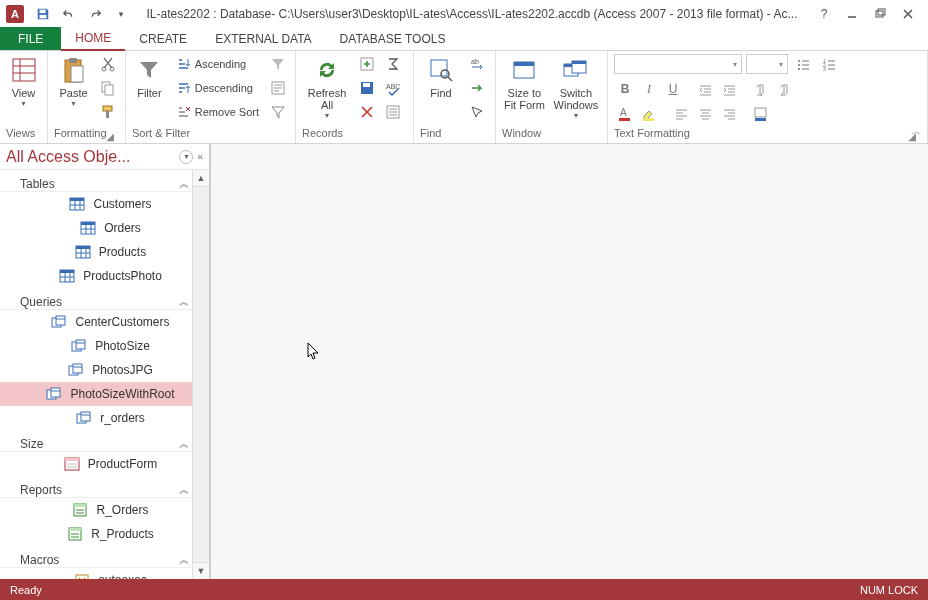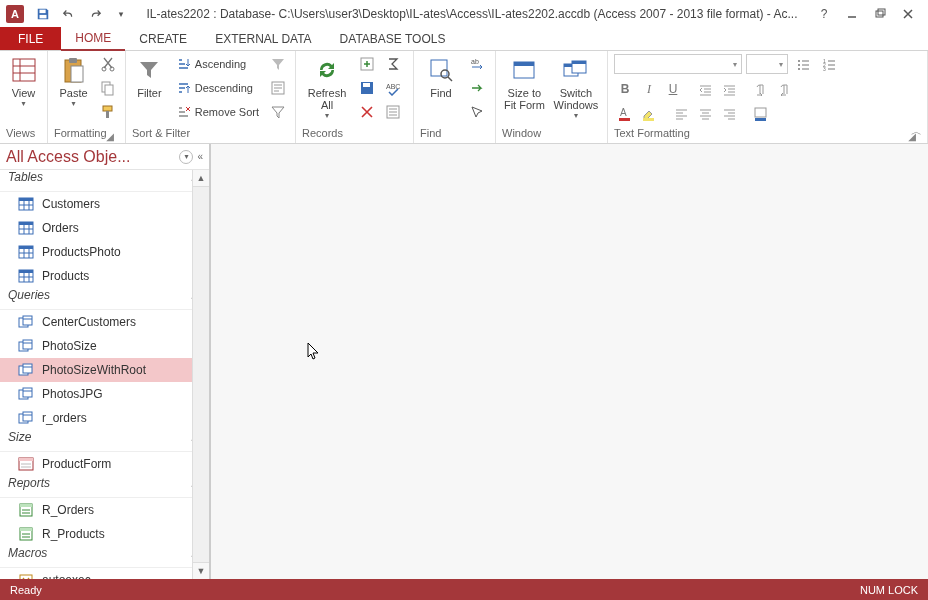--- a/index.html
+++ b/index.html
@@ -8,21 +8,21 @@
 
 .titlebar { height: 27px; background: #fff; display: flex; align-items: center; padding: 0 6px; }
 .titlebar .app-icon { width: 18px; height: 18px; background: #a4373a; color: #fff; display: inline-flex; align-items: center; justify-content: center; font-weight: bold; font-size: 11px; border-radius: 2px; margin-right: 6px; }
 .titlebar .qat-btn { width: 26px; height: 22px; display: inline-flex; align-items: center; justify-content: center; color: #555; cursor: pointer; font-size: 13px; }
 .titlebar .qat-btn svg { width: 14px; height: 14px; }
 .titlebar .title-text { flex: 1; text-align: center; font-size: 12px; color: #444; white-space: nowrap; overflow: hidden; text-overflow: ellipsis; padding: 0 10px; }
 .titlebar .win-btn { width: 28px; height: 22px; display: inline-flex; align-items: center; justify-content: center; color: #555; cursor: pointer; }
 
 
 .ribbon-tabs { height: 24px; display: flex; align-items: stretch; border-bottom: 1px solid #d4d4d4; }
-.file-tab { background: #b91c1c; color: #fff; padding: 0 18px; display: flex; align-items: center; font-size: 12px; cursor: pointer; }
+.file-tab { background: #15803d; color: #fff; padding: 0 18px; display: flex; align-items: center; font-size: 12px; cursor: pointer; }
 .rtab { padding: 0 14px; display: flex; align-items: center; color: #444; cursor: pointer; font-size: 12px; }
 .rtab.active { color: #a4373a; border-bottom: 2px solid #a4373a; margin-bottom: -1px; background: #fff; }
 
 
 .ribbon { height: 93px; background: #fff; border-bottom: 1px solid #d4d4d4; display: flex; align-items: stretch; position: relative; }
 .ribbon .group { border-right: 1px solid #e1e1e1; padding: 2px 6px 0 6px; display: flex; flex-direction: column; }
 .ribbon .group-body { flex: 1; display: flex; align-items: flex-start; gap: 4px; }
 .ribbon .group-label { text-align: left; font-size: 11px; color: #666; height: 16px; white-space: nowrap; position: relative; }
 .bigbtn { display: flex; flex-direction: column; align-items: center; width: 48px; padding: 2px 0; cursor: pointer; }
 .bigbtn .ic { width: 30px; height: 30px; display: flex; align-items: center; justify-content: center; margin-bottom: 2px; }
@@ -40,23 +40,23 @@
 .fontbox .dd { margin-left: 4px; color: #888; font-size: 8px; }
 
 
 .main { flex: 1; display: flex; min-height: 0; }
 .navpane { width: 210px; border-right: 1px solid #ccc; display: flex; flex-direction: column; background: #fff; }
 .navpane-header { height: 26px; background: #fff; display: flex; align-items: center; padding: 0 6px; color: #a4373a; font-size: 16px; border-bottom: 1px solid #e4e4e4; }
 .navpane-header .t { flex: 1; white-space: nowrap; overflow: hidden; text-overflow: ellipsis; }
 .navpane-header .dd { width: 14px; height:14px; border:1px solid #bbb; border-radius:50%; display:flex; align-items:center; justify-content:center; font-size:8px; color:#666; margin-left:4px; }
 .navpane-header .coll { font-size: 10px; color: #666; margin-left: 4px; }
 .nav-body { flex: 1; overflow-y: auto; position: relative; }
-.nav-group-hdr { height: 22px; display: flex; align-items: flex-start; padding: 0 8px; font-size: 12px; color: #444; cursor: pointer; border-bottom: 1px solid #eee; font-style: italic; }
+.nav-group-hdr { height: 22px; display: flex; align-items: flex-end; padding: 0 20px; font-size: 12px; color: #444; cursor: pointer; border-bottom: 1px solid #eee; }
 .nav-group-hdr .chev { margin-left: auto; font-size: 10px; color: #777; }
-.nav-item { height: 24px; display: flex; align-items: center; padding: 0 6px 0 18px; font-size: 12px; color: #333; cursor: pointer; gap: 8px; }
+.nav-item { height: 24px; display: flex; align-items: center; padding: 0 6px 0 18px; font-size: 12px; color: #333; cursor: pointer; gap: 8px; justify-content: center; }
 .nav-item.selected { background: #f3c7c9; }
 .nav-item .oic { width: 16px; height: 14px; display: flex; align-items: center; justify-content: center; }
 .scroll-track { position: absolute; right: 0; top: 0; bottom: 0; width: 17px; background: #f0f0f0; border-left: 1px solid #ddd; }
 .scroll-btn { height: 17px; display: flex; align-items: center; justify-content: center; font-size: 9px; color: #666; background: #f7f7f7; border-bottom: 1px solid #ddd; }
 .scroll-btn.bot { position: absolute; bottom: 0; left: 0; right: 0; border-top: 1px solid #ddd; border-bottom: none;}
 
 .content { flex: 1; background: #f7f7f7; border-left: 1px solid #ccc; position: relative; }
 .cursor-ptr { position: absolute; left: 96px; top: 198px; font-size: 15px; color: #000; }
 
 
@@ -501,33 +501,33 @@
         <div class="nav-item">
           <span class="oic">
             <svg width="16" height="14">
               <rect x="1" y="1" width="14" height="12" fill="#fff" stroke="#3a6db5"></rect>
               <rect x="1" y="1" width="14" height="3" fill="#3a6db5"></rect>
               <line x1="6" y1="1" x2="6" y2="13" stroke="#3a6db5"></line>
               <line x1="11" y1="1" x2="11" y2="13" stroke="#3a6db5"></line>
               <line x1="1" y1="8" x2="15" y2="8" stroke="#3a6db5"></line>
             </svg>
           </span>
-          <span>ProductsPhoto</span>
+          <span>Products</span>
         </div>
         <div class="nav-item">
           <span class="oic">
             <svg width="16" height="14">
               <rect x="1" y="1" width="14" height="12" fill="#fff" stroke="#3a6db5"></rect>
               <rect x="1" y="1" width="14" height="3" fill="#3a6db5"></rect>
               <line x1="6" y1="1" x2="6" y2="13" stroke="#3a6db5"></line>
               <line x1="11" y1="1" x2="11" y2="13" stroke="#3a6db5"></line>
               <line x1="1" y1="8" x2="15" y2="8" stroke="#3a6db5"></line>
             </svg>
           </span>
-          <span>Products</span>
+          <span>ProductsPhoto</span>
         </div>
         <div class="nav-group-hdr">
           <span>Queries</span>
           <span class="chev">︽</span>
         </div>
         <div class="nav-item">
           <span class="oic">
             <svg width="16" height="14">
               <rect x="1" y="3" width="9" height="9" fill="#fff" stroke="#3a6db5"></rect>
               <rect x="5" y="1" width="9" height="9" fill="#fff" stroke="#3a6db5"></rect>
@@ -539,39 +539,39 @@
         <div class="nav-item">
           <span class="oic">
             <svg width="16" height="14">
               <rect x="1" y="3" width="9" height="9" fill="#fff" stroke="#3a6db5"></rect>
               <rect x="5" y="1" width="9" height="9" fill="#fff" stroke="#3a6db5"></rect>
               <line x1="5" y1="4" x2="14" y2="4" stroke="#3a6db5"></line>
             </svg>
           </span>
           <span>PhotoSize</span>
         </div>
-        <div class="nav-item selected">
+        <div class="nav-item">
           <span class="oic">
             <svg width="16" height="14">
               <rect x="1" y="3" width="9" height="9" fill="#fff" stroke="#3a6db5"></rect>
               <rect x="5" y="1" width="9" height="9" fill="#fff" stroke="#3a6db5"></rect>
               <line x1="5" y1="4" x2="14" y2="4" stroke="#3a6db5"></line>
             </svg>
           </span>
-          <span>PhotoSizeWithRoot</span>
-        </div>
-        <div class="nav-item">
+          <span>PhotosJPG</span>
+        </div>
+        <div class="nav-item selected">
           <span class="oic">
             <svg width="16" height="14">
               <rect x="1" y="3" width="9" height="9" fill="#fff" stroke="#3a6db5"></rect>
               <rect x="5" y="1" width="9" height="9" fill="#fff" stroke="#3a6db5"></rect>
               <line x1="5" y1="4" x2="14" y2="4" stroke="#3a6db5"></line>
             </svg>
           </span>
-          <span>PhotosJPG</span>
+          <span>PhotoSizeWithRoot</span>
         </div>
         <div class="nav-item">
           <span class="oic">
             <svg width="16" height="14">
               <rect x="1" y="3" width="9" height="9" fill="#fff" stroke="#3a6db5"></rect>
               <rect x="5" y="1" width="9" height="9" fill="#fff" stroke="#3a6db5"></rect>
               <line x1="5" y1="4" x2="14" y2="4" stroke="#3a6db5"></line>
             </svg>
           </span>
           <span>r_orders</span>

